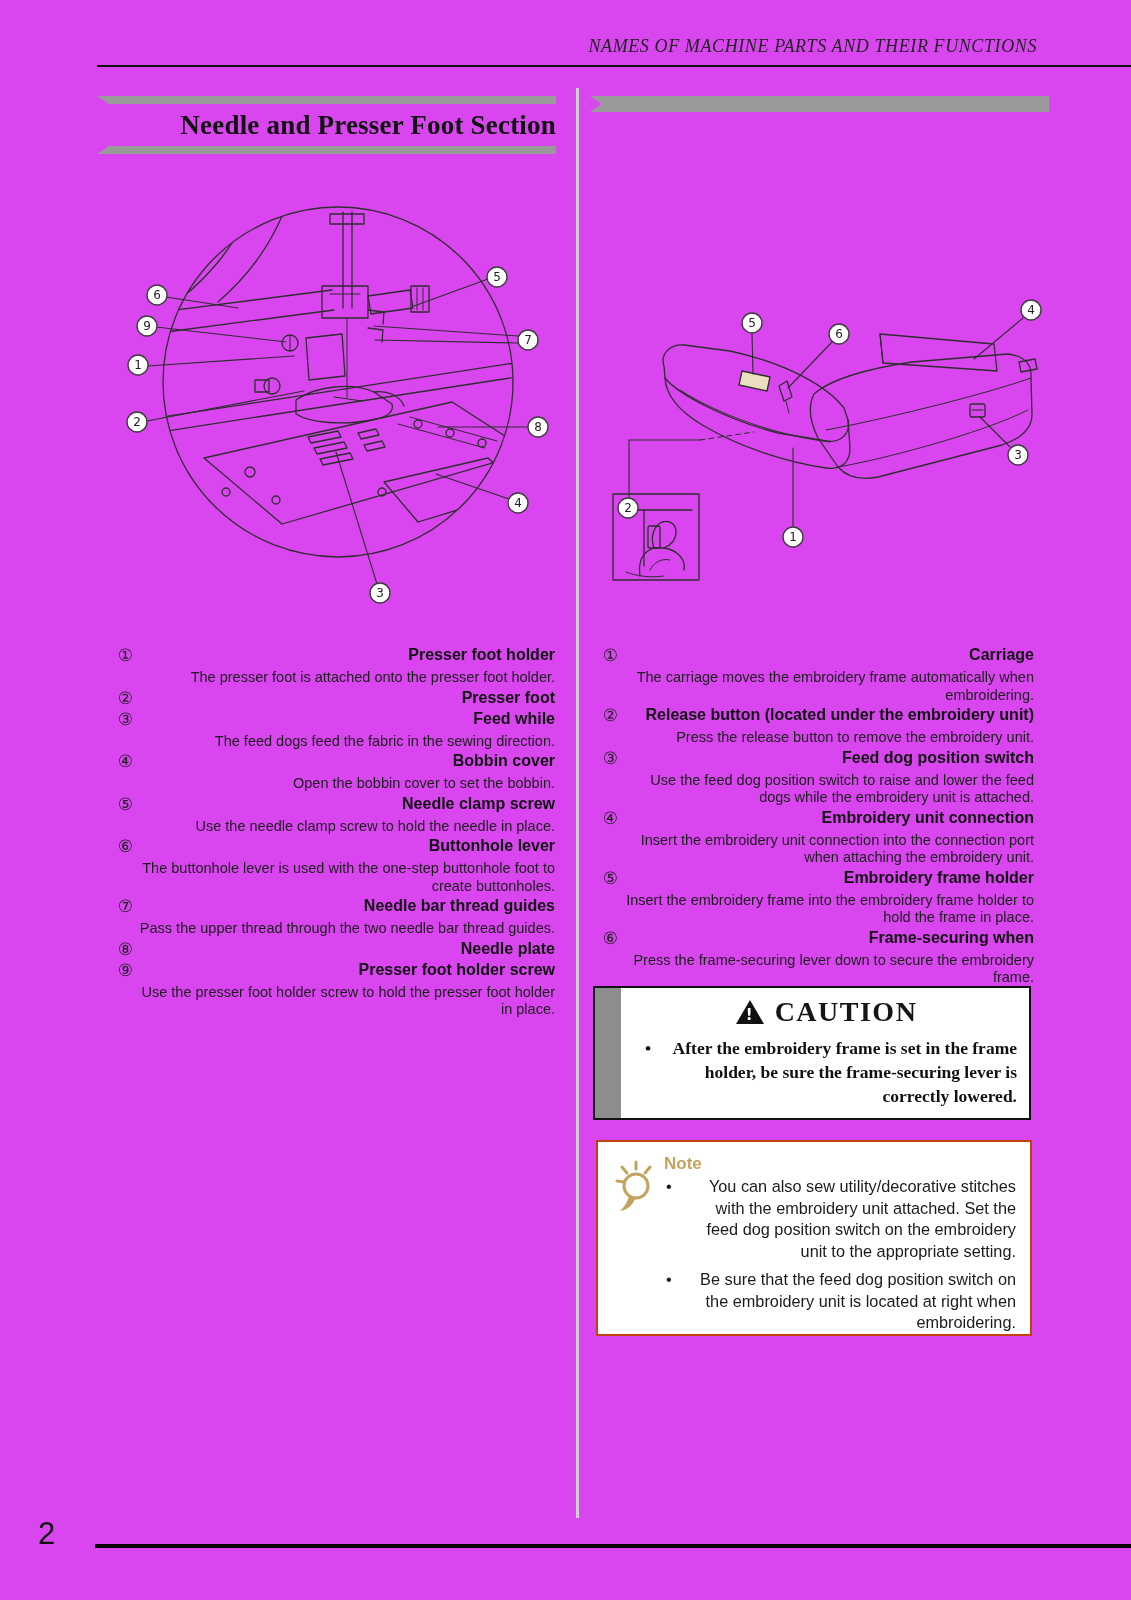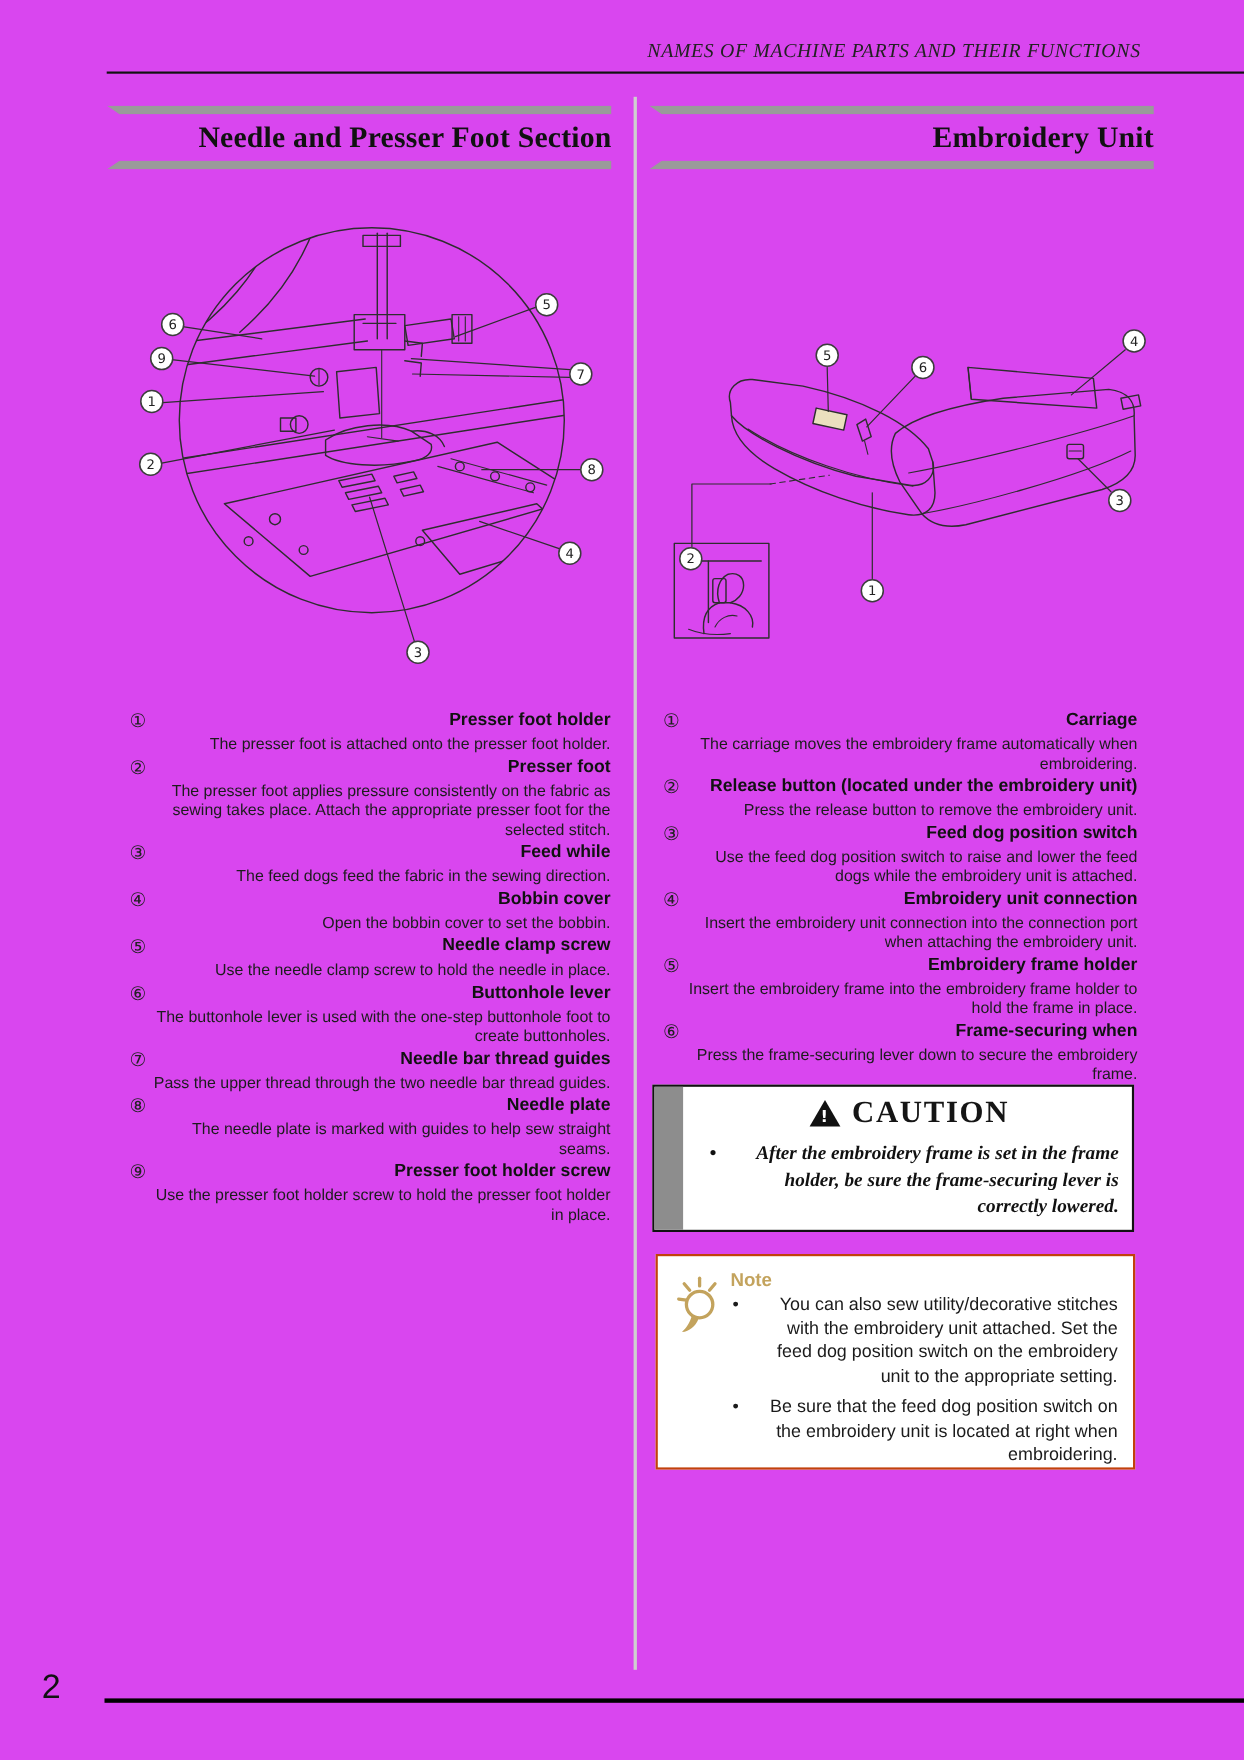--- a/index.html
+++ b/index.html
@@ -48,21 +48,21 @@
     position:absolute;left:593px;top:986px;width:438px;height:134px;
     border:2px solid #111;background:#fff;display:flex;box-sizing:border-box;
   }
   .caution-gray{flex:0 0 26px;background:#8d8d8d;}
   .caution-content{flex:1;padding:6px 12px 0 14px;}
   .caution-head{
     display:flex;justify-content:center;align-items:center;gap:10px;
     font-family:"Liberation Serif",serif;font-weight:bold;font-size:28px;
     letter-spacing:1.5px;color:#151515;margin-top:2px;
   }
-  ul.caution-list{margin:8px 0 0 6px;padding:0;list-style:none;font-style:italic;}
+  ul.caution-list{margin:8px 0 0 6px;padding:0;list-style:none;}
   ul.caution-list li{
     position:relative;padding-left:26px;
     font-family:"Liberation Serif",serif;font-weight:bold;
     font-size:17.5px;line-height:24px;color:#111;
   }
   ul.caution-list li::before{content:"•";position:absolute;left:4px;}
   
   .note-box{
     position:absolute;left:596px;top:1140px;width:436px;height:196px;
     border:2px solid #c2410c;background:#fff;box-sizing:border-box;
@@ -94,21 +94,20 @@
   <div class="header-rule"></div>
 
   <div class="section-title" style="left:97px;top:96px;">
     <div class="bar top"></div>
     <div class="ttl">Needle and Presser Foot Section</div>
     <div class="bar bottom"></div>
   </div>
 
   <div class="section-title" style="left:590px;top:96px;">
     <div class="bar top"></div>
-    <div class="ttl">Embroidery Unit</div>
     <div class="bar bottom"></div>
   </div>
 
   <svg class="art" style="left:100px;top:190px;" width="460" height="420" viewBox="0 0 460 420">
     <defs>
         <clipPath id="lens">
           <circle cx="238" cy="192" r="175"></circle>
         </clipPath>
       </defs>
     <circle cx="238" cy="192" r="175"></circle>
@@ -273,21 +272,20 @@
         <span class="pnum">①</span>
         <div class="pbody">
           <div class="pname">Presser foot holder</div>
           <div class="pdesc">The presser foot is attached onto the presser foot holder.</div>
         </div>
       </div>
       <div class="part">
         <span class="pnum">②</span>
         <div class="pbody">
           <div class="pname">Presser foot</div>
-          <div class="pdesc">The presser foot applies pressure consistently on the fabric as sewing takes place. Attach the appropriate presser foot for the selected stitch.</div>
         </div>
       </div>
       <div class="part">
         <span class="pnum">③</span>
         <div class="pbody">
           <div class="pname">Feed while</div>
           <div class="pdesc">The feed dogs feed the fabric in the sewing direction.</div>
         </div>
       </div>
       <div class="part">
@@ -315,21 +313,20 @@
         <span class="pnum">⑦</span>
         <div class="pbody">
           <div class="pname">Needle bar thread guides</div>
           <div class="pdesc">Pass the upper thread through the two needle bar thread guides.</div>
         </div>
       </div>
       <div class="part">
         <span class="pnum">⑧</span>
         <div class="pbody">
           <div class="pname">Needle plate</div>
-          <div class="pdesc">The needle plate is marked with guides to help sew straight seams.</div>
         </div>
       </div>
       <div class="part">
         <span class="pnum">⑨</span>
         <div class="pbody">
           <div class="pname">Presser foot holder screw</div>
           <div class="pdesc">Use the presser foot holder screw to hold the presser foot holder in place.</div>
         </div>
       </div>
     </div>

